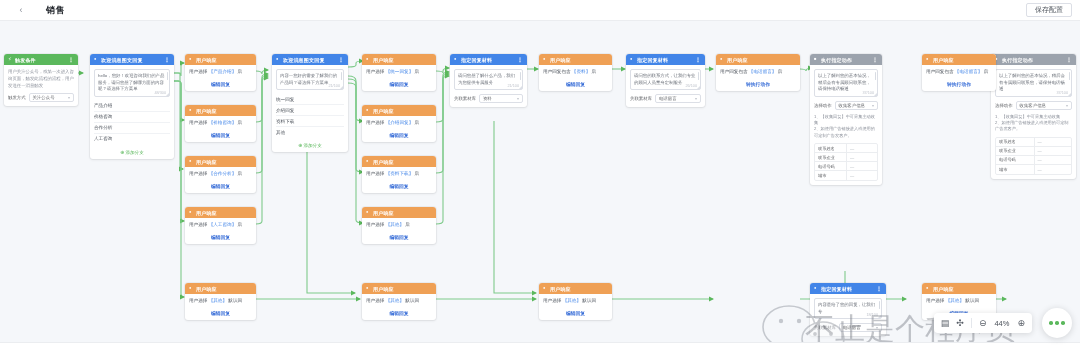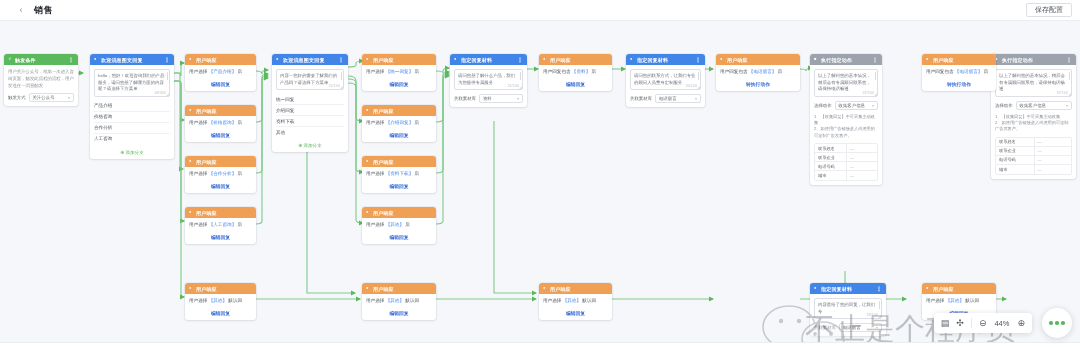--- a/index.html
+++ b/index.html
@@ -18,21 +18,21 @@
     border-bottom: 1px solid #ebedf0;
     display: flex; align-items: center;
     z-index: 40;
   }
   #back-icon {
     margin-left: 16px; width: 10px; height: 10px;
     color: #8a8f99; font-size: 9px; line-height: 10px;
     text-align: center; cursor: pointer;
   }
   #page-title {
-    margin-left: 8px; font-size: 9px; font-weight: bold; color: #1f2329;
+    margin-left: 20px; font-size: 9px; font-weight: bold; color: #1f2329;
     letter-spacing: .5px;
   }
   #save-config-button {
     position: absolute; right: 8px; top: 3px;
     height: 14px; padding: 0 8px;
     font-size: 7px; color: #4a5059;
     background: #fff; border: 1px solid #dcdfe6; border-radius: 2px;
     display: flex; align-items: center; cursor: pointer;
   }
 

